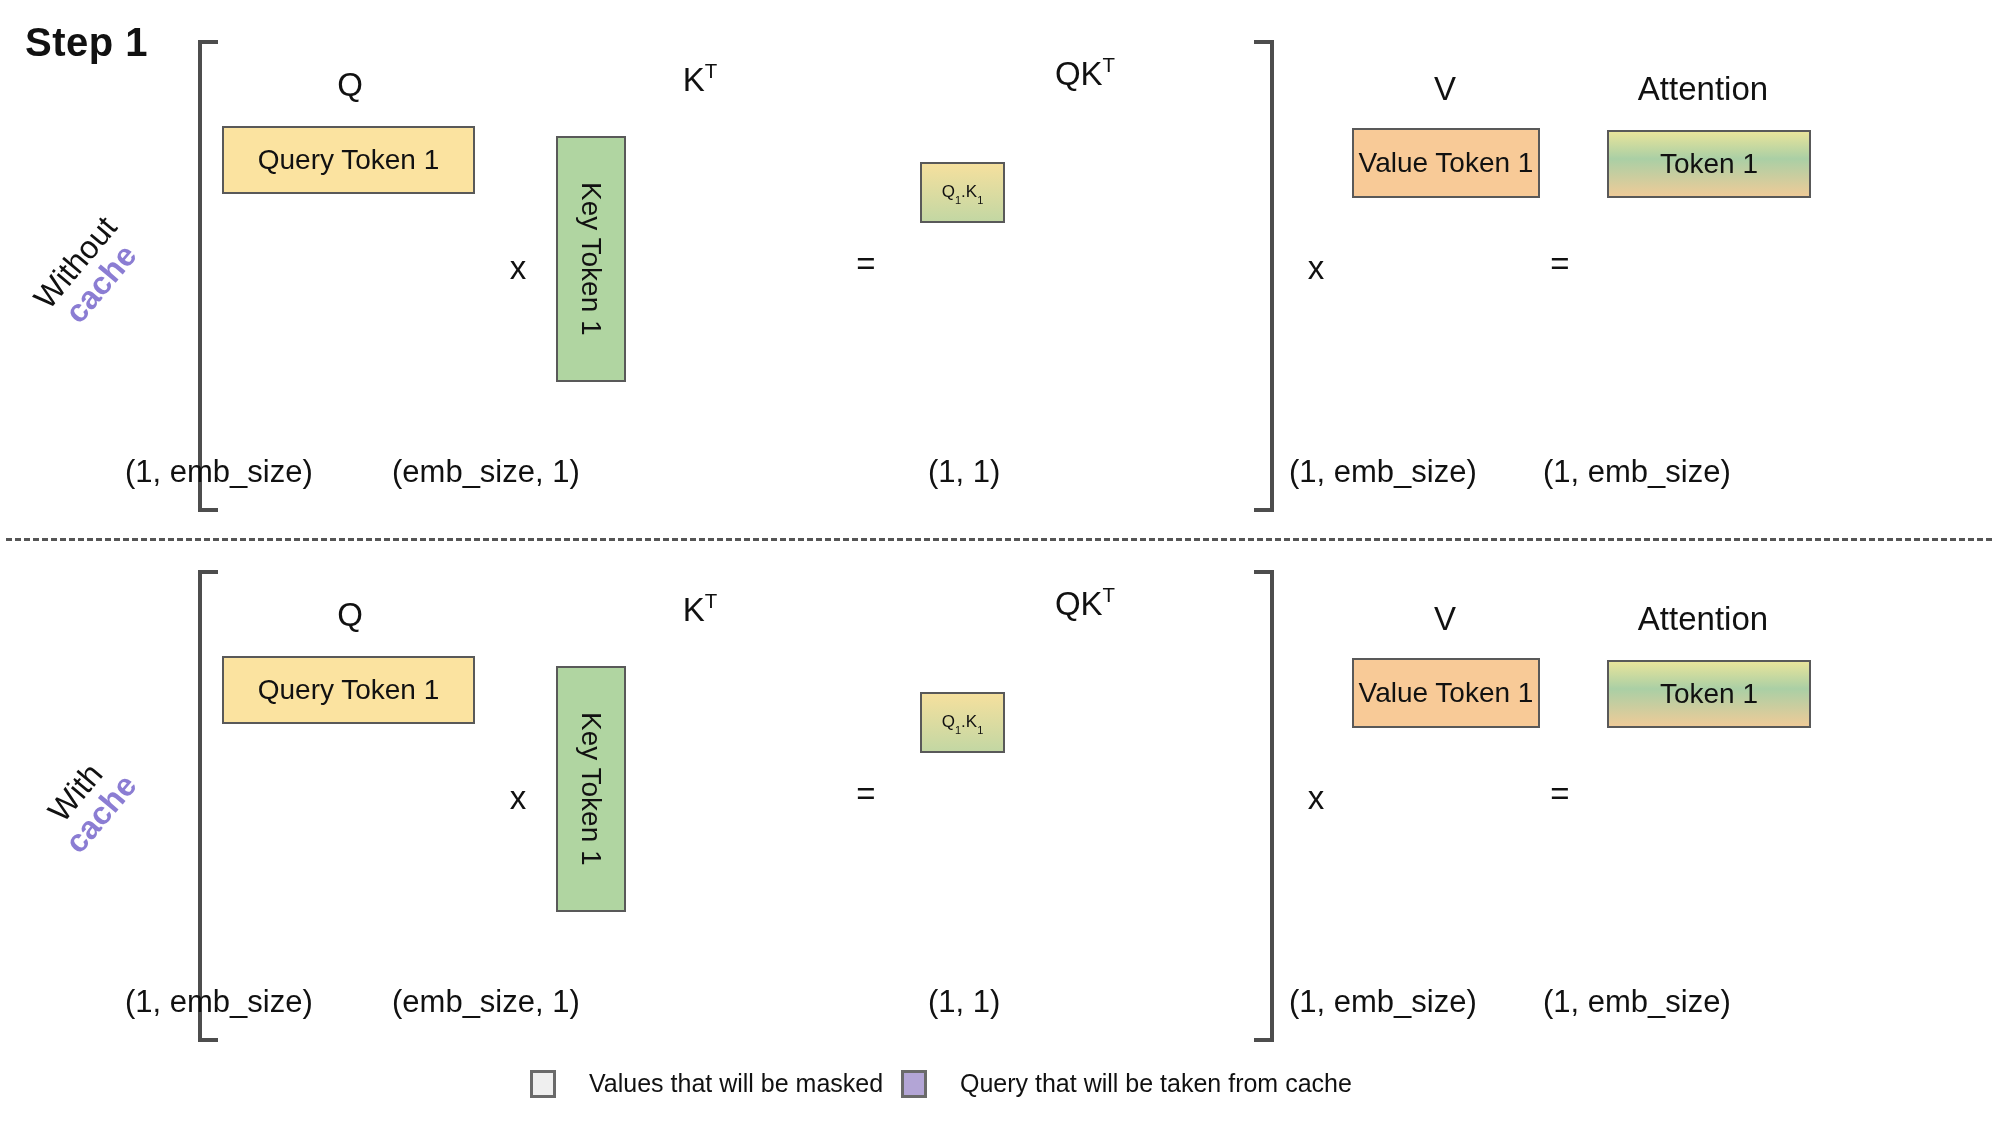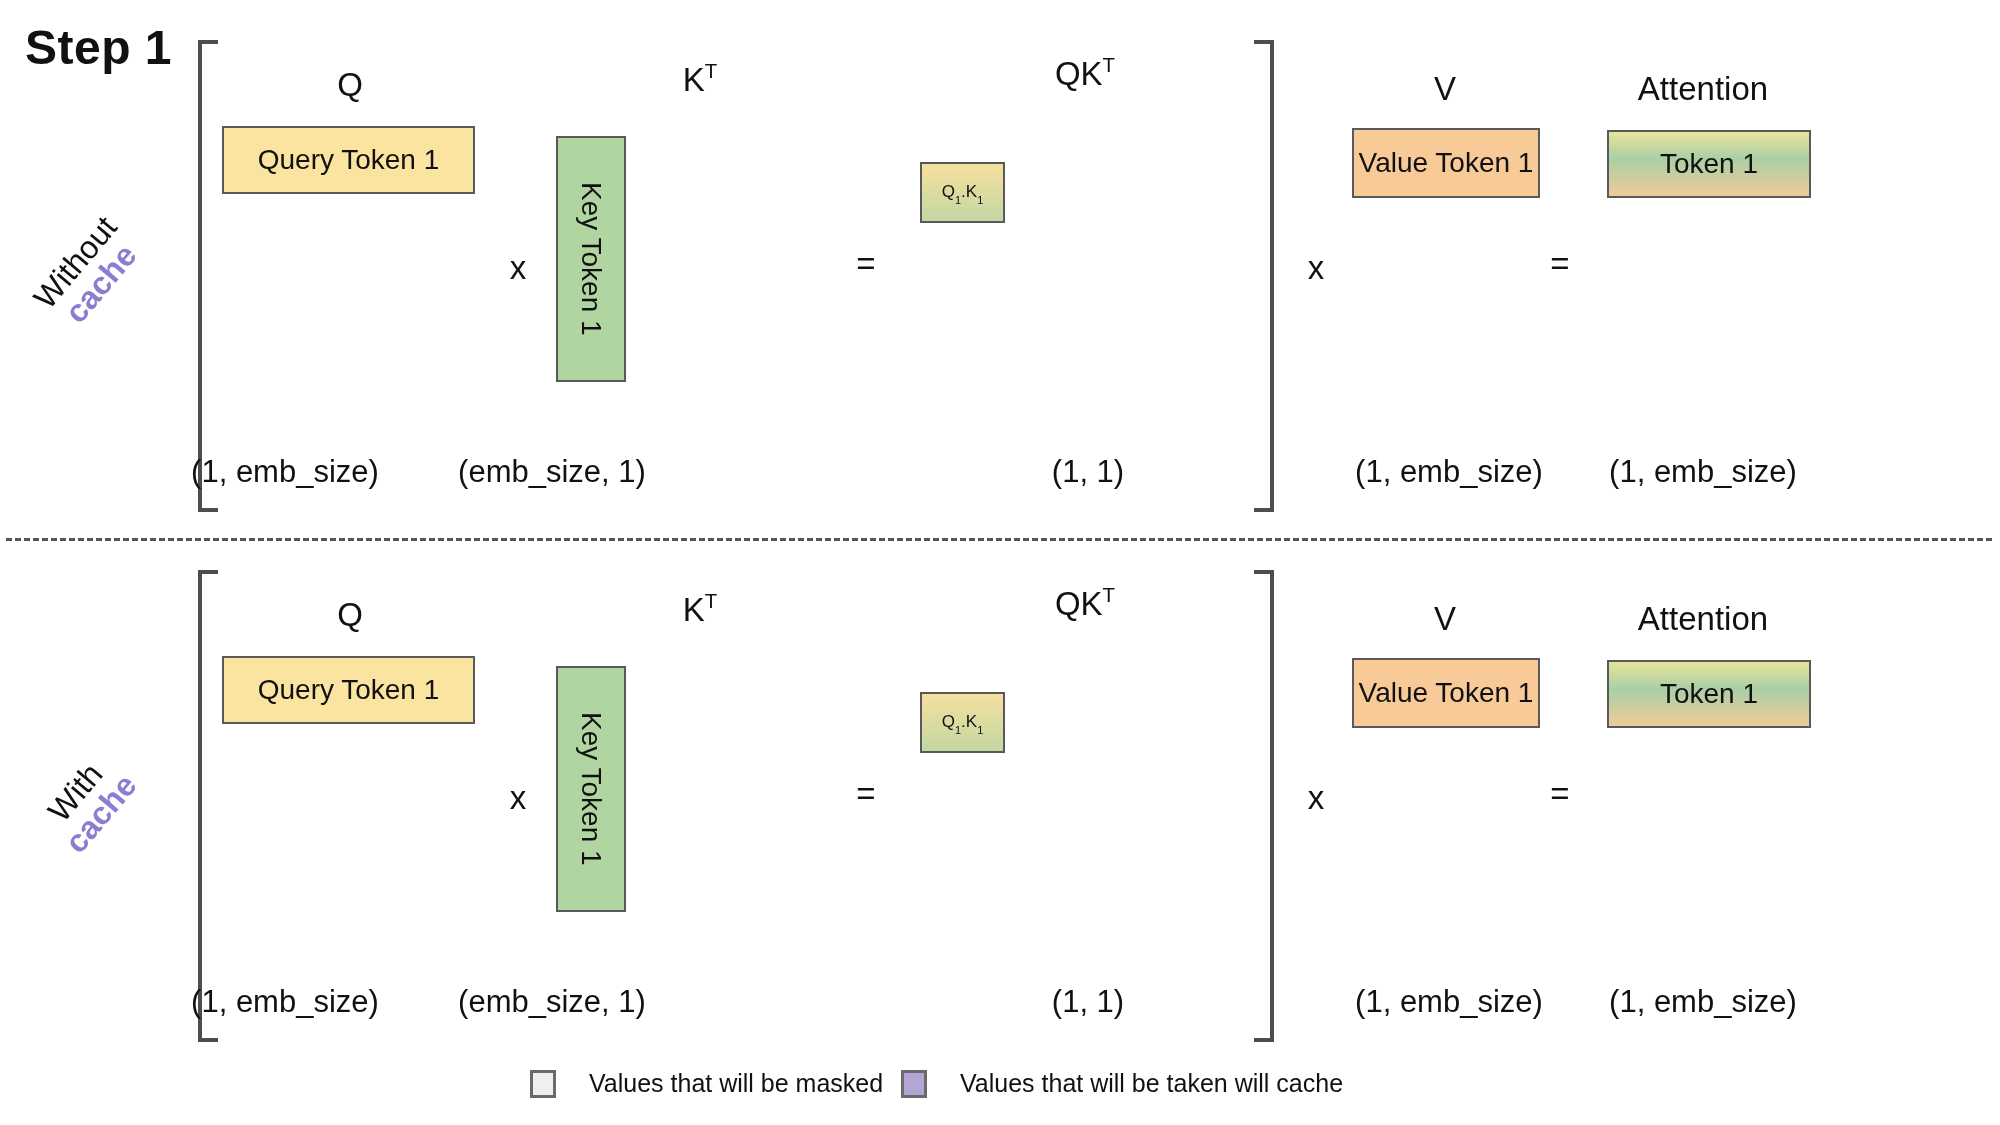--- a/index.html
+++ b/index.html
@@ -4,21 +4,21 @@
 <style>
   html,body{margin:0;padding:0;background:#ffffff;}
   .canvas{
     position:relative;width:2000px;height:1125px;overflow:hidden;
     background:#ffffff;
     font-family:"Liberation Sans", sans-serif;
     color:#111;
   }
   .step-title{
     position:absolute;left:25px;top:20px;
-    font-size:48px;font-weight:700;letter-spacing:0.5px;color:#111;
+    font-size:40px;font-weight:700;letter-spacing:0.5px;color:#111;
   }
   .row{position:absolute;left:0;width:2000px;height:480px;}
   .row-0{top:30px;}
   .row-1{top:560px;}
 
   
   .side-label{
     position:absolute;left:88px;top:243px;
     transform:translate(-50%,-50%) rotate(-50deg);
     text-align:center;line-height:1.02;white-space:nowrap;
@@ -75,21 +75,21 @@
     font-size:33px;color:#111;
   }
   .op-x1{left:518px;top:238px;}
   .op-eq1{left:866px;top:234px;}
   .op-x2{left:1316px;top:238px;}
   .op-eq2{left:1560px;top:234px;}
 
   
   .dim{
     position:absolute;top:424px;width:320px;transform:translateX(-50%);
-    text-align:center;font-size:31px;color:#111;
+    text-align:left;font-size:31px;color:#111;
   }
   .dim-q{left:285px;}
   .dim-k{left:552px;}
   .dim-qk{left:1088px;}
   .dim-v{left:1449px;}
   .dim-att{left:1703px;}
 
   
   .divider{
     position:absolute;left:6px;right:8px;top:538px;height:0;
@@ -186,16 +186,16 @@
     <div class="dim dim-v">(1, emb_size)</div>
     <div class="dim dim-att">(1, emb_size)</div>
   </div>
 
   <div class="legend-item legend-masked">
     <span class="swatch swatch-masked"></span>
     <span>Values that will be masked</span>
   </div>
   <div class="legend-item legend-cache">
     <span class="swatch swatch-cache"></span>
-    <span>Values that will be taken will cache</span>
+    <span>Query that will be taken from cache</span>
   </div>
 
 </div>
 
 </body></html>

